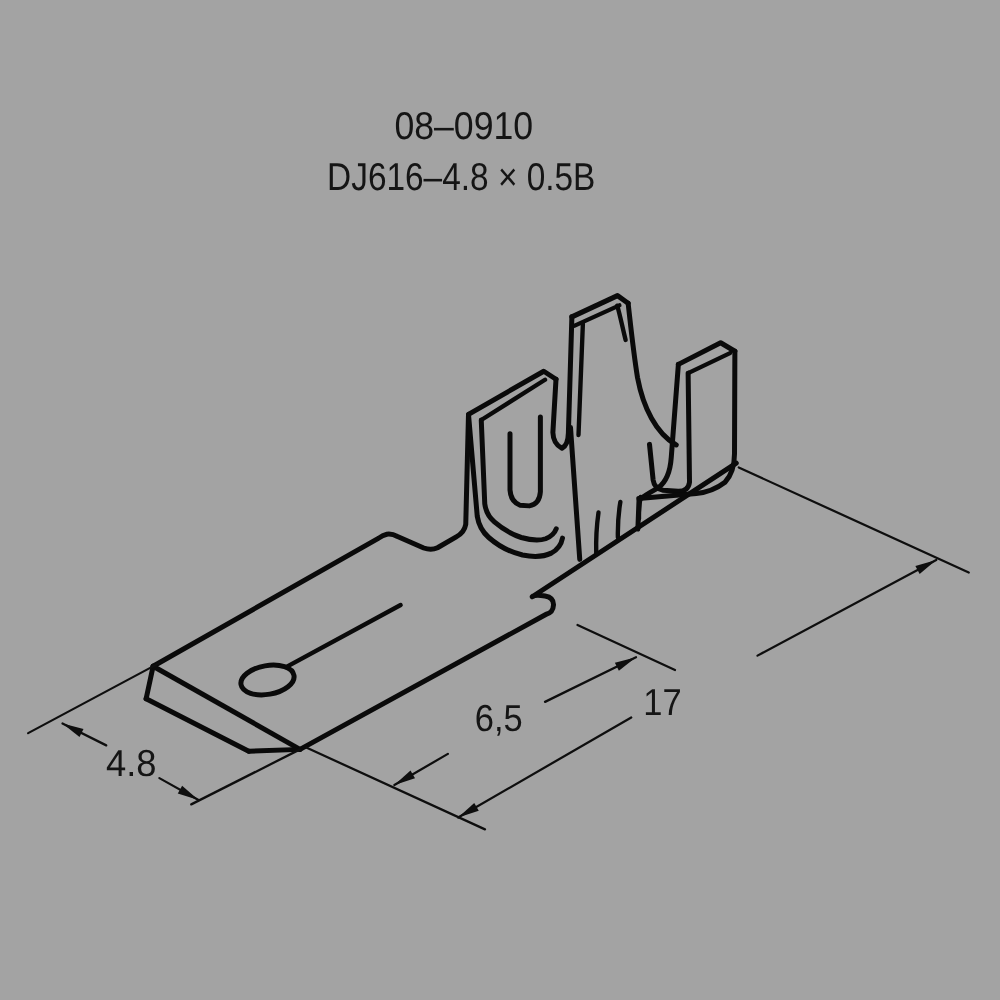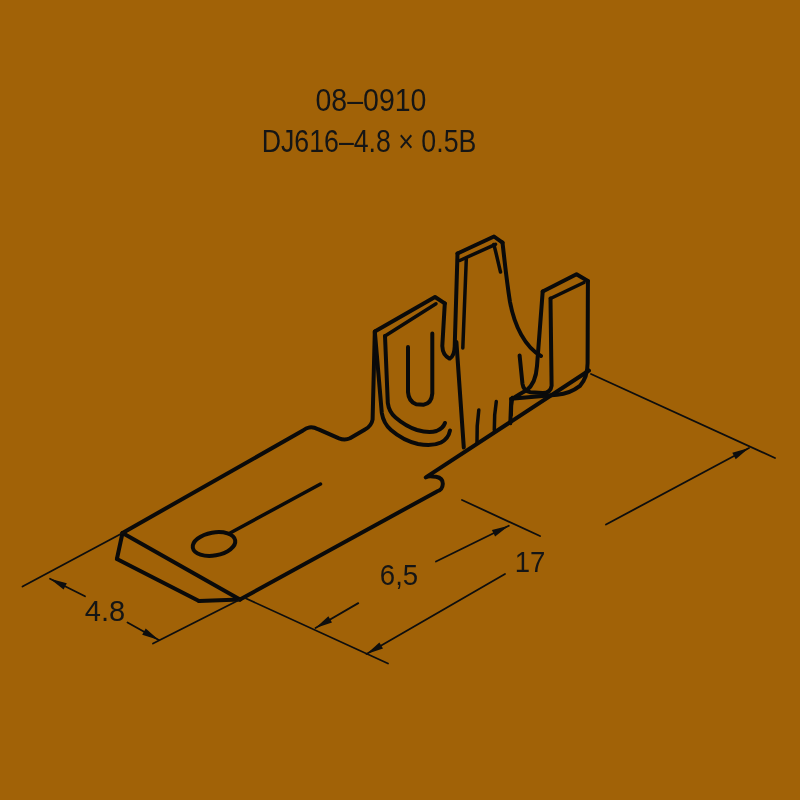--- a/index.html
+++ b/index.html
@@ -1,16 +1,16 @@
 <!DOCTYPE html>
 <html><head>
 <meta charset="utf-8">
 <style>
   html,body{margin:0;padding:0;background:#fff;}
-  .page{width:800px;height:800px;position:relative;background:#a16207;overflow:hidden;}
+  .page{width:800px;height:800px;position:relative;background:#a3a3a3;overflow:hidden;}
   svg{position:absolute;left:0;top:0;}
   text{font-family:"Liberation Sans",sans-serif;fill:#151515;}
 </style>
 </head>
 <body>
 <div class="page">
 <svg width="800" height="800" viewBox="0 0 800 800">
   <g fill="none" stroke="#0a0a0a" stroke-width="4" stroke-linecap="round" stroke-linejoin="round">
 
     <path d="M 122.5,533 L 303,430.5 Q 306,428.2 309.5,427.4 Q 313.5,426.8 318,429.2 L 339,438.4 Q 345,440.6 350,438.2 L 365,429.5 Q 371.5,426 372.6,419.5 L 374.8,331.5 L 435,297 L 444.8,303.4"></path>

